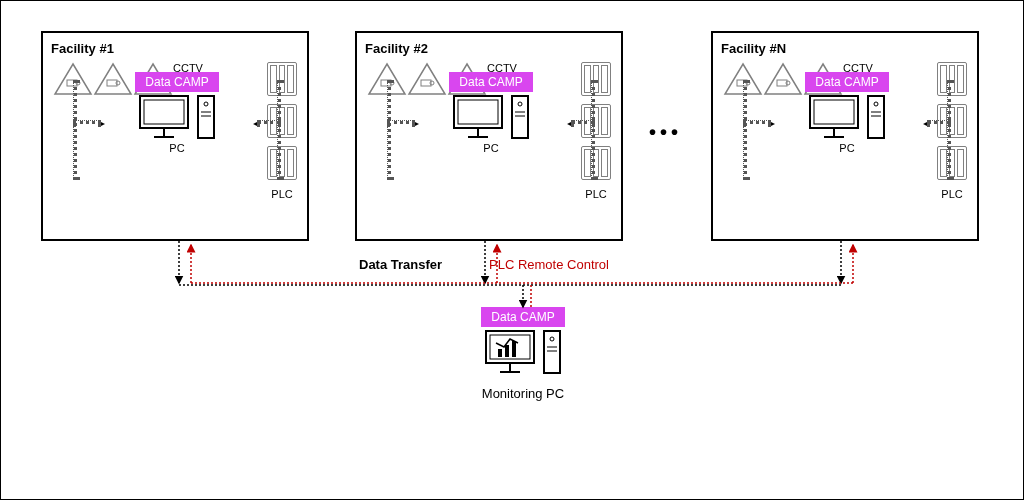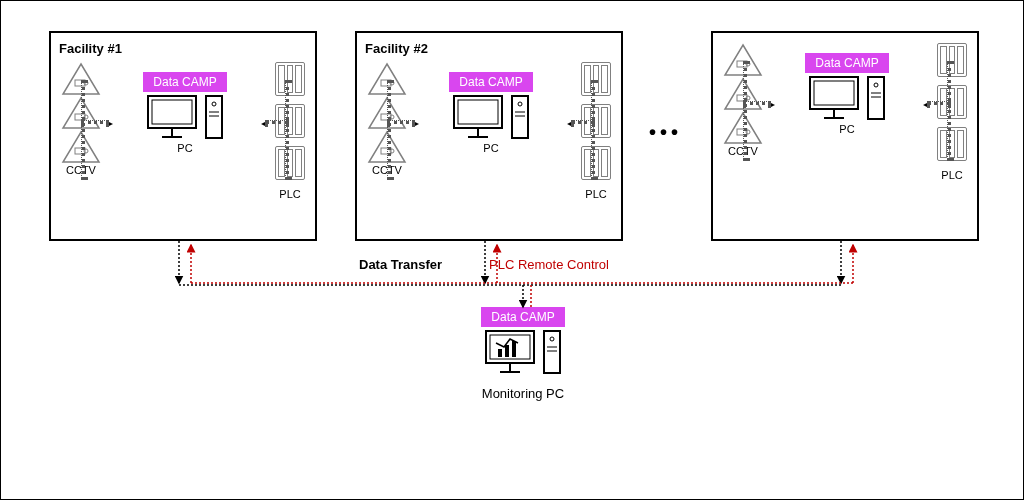--- a/index.html
+++ b/index.html
@@ -13,39 +13,39 @@
     overflow: hidden;
   }
   .facility {
     position: absolute;
     border: 2px solid #000;
     width: 268px;
     height: 210px;
     top: 30px;
     padding: 8px;
   }
-  .fac1 { left: 48px; }
+  .fac1 { left: 40px; }
   .fac2 { left: 354px; }
   .facN { left: 710px; }
   .fac-title {
     font-weight: bold;
     font-size: 13px;
     margin-bottom: 4px;
   }
   .fac-body {
     position: relative;
     width: 100%;
     height: 170px;
   }
   .cctv-col {
     position: absolute;
     left: 2px;
     top: 2px;
     display: flex;
-    flex-direction: column;
+    flex-direction: row;
     gap: 0;
   }
   .plc-col {
     position: absolute;
     right: 2px;
     top: 2px;
     display: flex;
     flex-direction: column;
     gap: 8px;
   }
@@ -297,20 +297,21 @@
     <div class="arrow-l">▸</div>
     <div class="arrow-r">◂</div>
     <div class="dotline" style="left:22px; top:20px; width:0; height:100px; border-left-width:1.5px;"></div>
     <div class="dotline" style="left:22px; top:60px; width:28px; height:0; border-top-width:1.5px;"></div>
     <div class="dotline" style="right:18px; top:20px; width:0; height:100px; border-left-width:1.5px;"></div>
     <div class="dotline" style="right:18px; top:60px; width:24px; height:0; border-top-width:1.5px;"></div>
   </div>
 </div>
 
 <div class="facility facN">
+  <div class="fac-title">Facility #N</div>
   <div class="fac-body">
     <div class="cctv-col">
       <div class="tri"><svg viewBox="0 0 40 34">
             <polygon points="20,2 38,32 2,32" fill="none" stroke="#808080" stroke-width="1.5"></polygon>
             <rect x="14" y="18" width="10" height="6" fill="none" stroke="#808080"></rect>
             <circle cx="25" cy="21" r="2" fill="none" stroke="#808080"></circle>
           </svg></div>
       <div class="tri"><svg viewBox="0 0 40 34">
             <polygon points="20,2 38,32 2,32" fill="none" stroke="#808080" stroke-width="1.5"></polygon>
             <rect x="14" y="18" width="10" height="6" fill="none" stroke="#808080"></rect>

